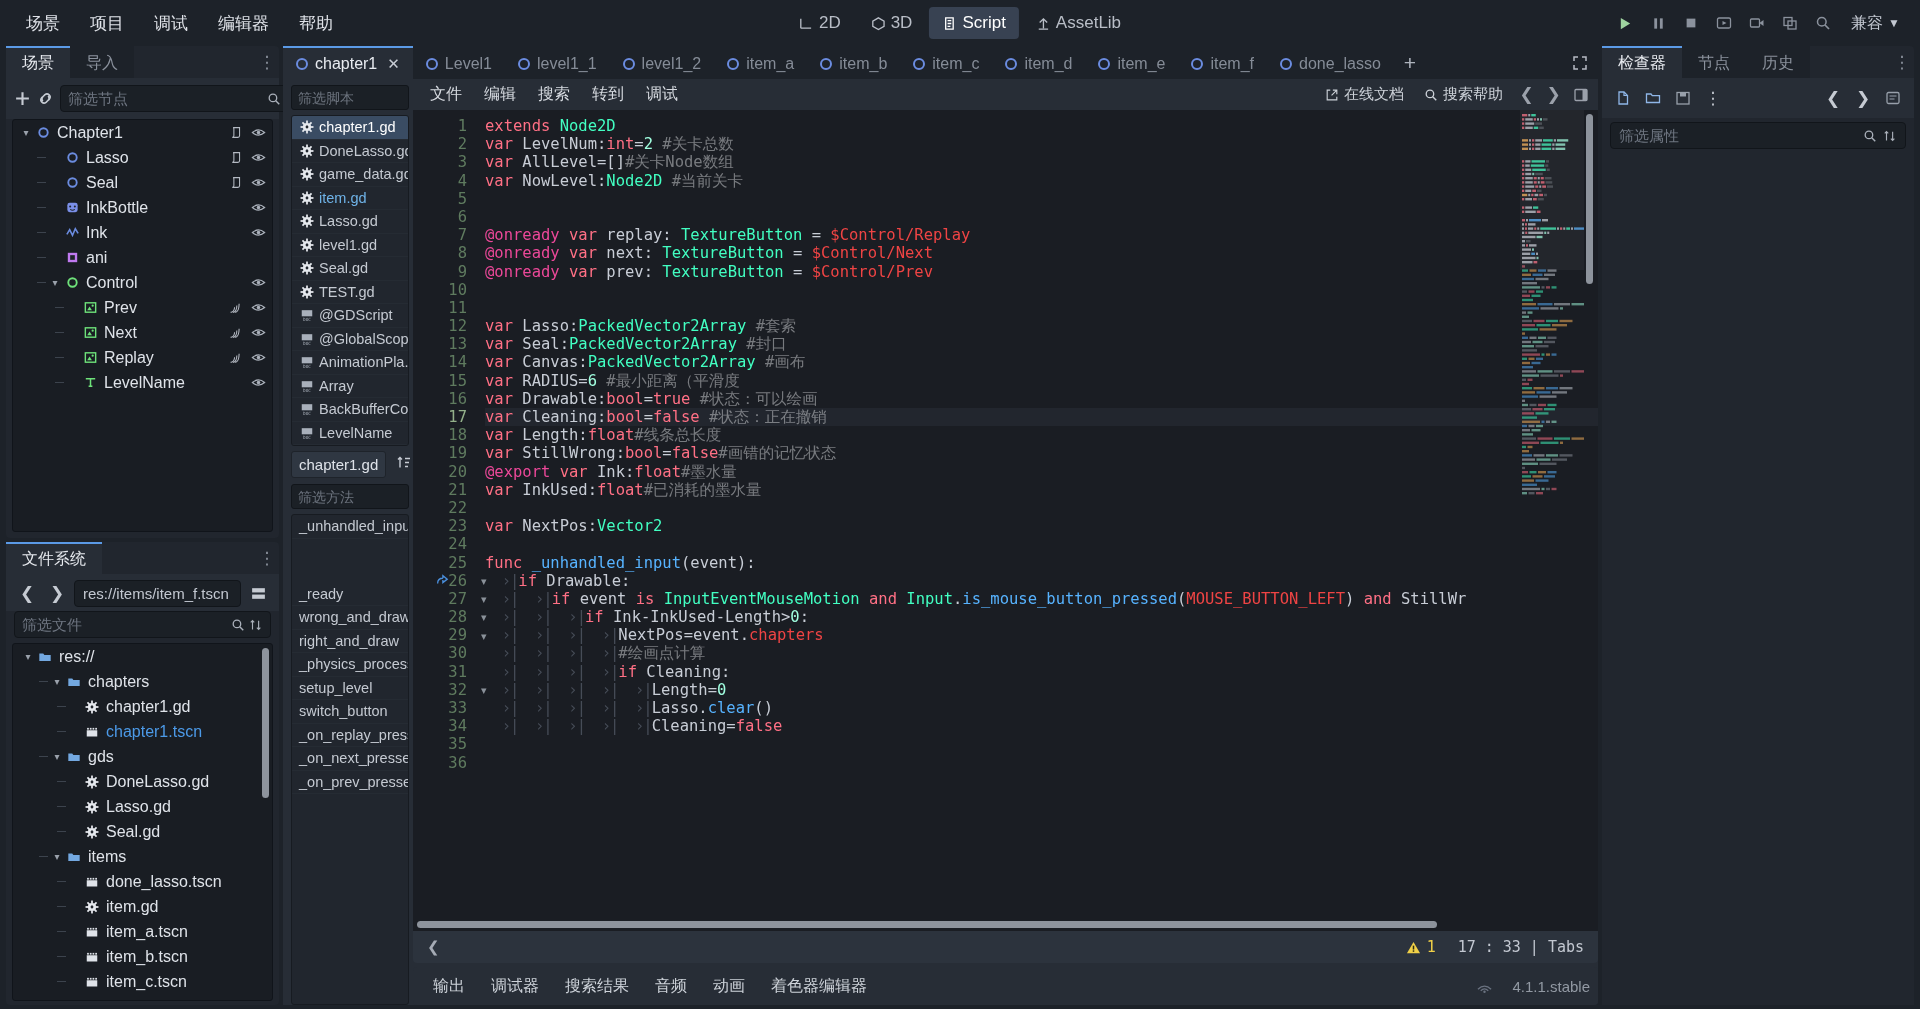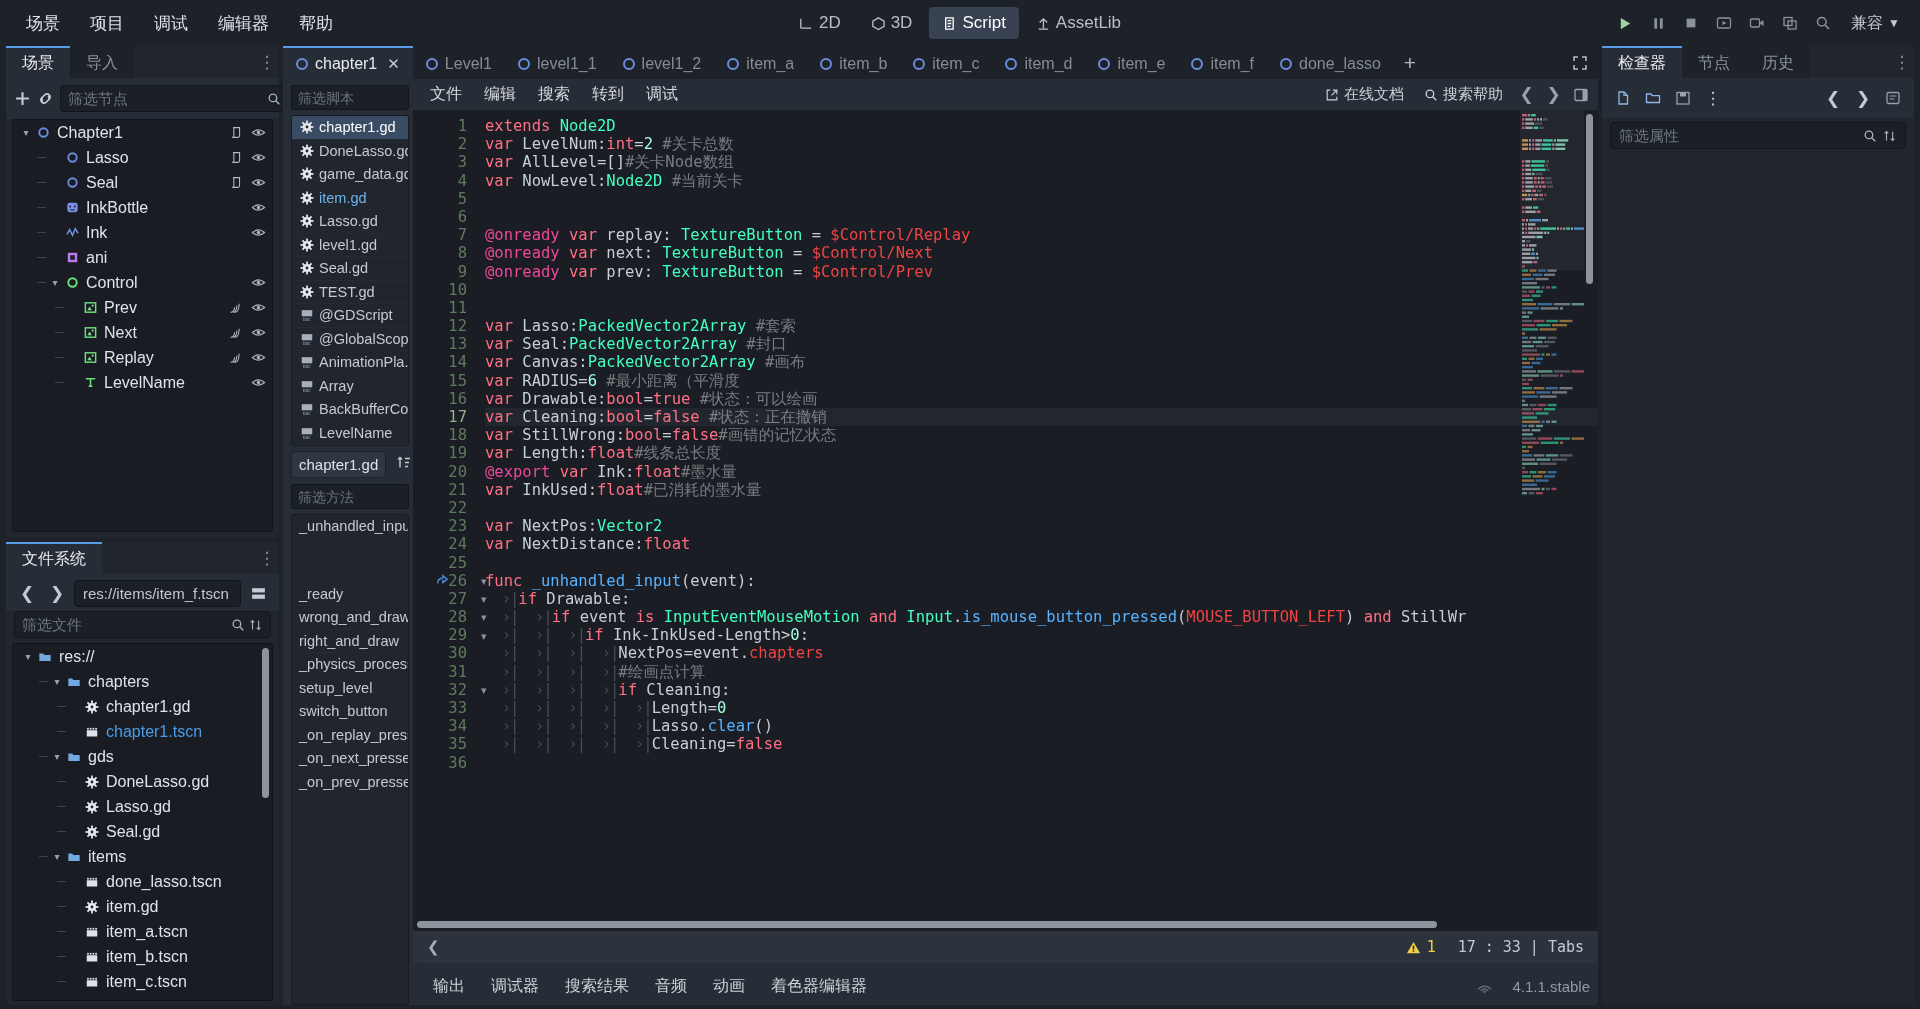--- a/index.html
+++ b/index.html
@@ -1108,27 +1108,26 @@
               <div class="cl"><span class="a">@onready</span><span class="plain"> </span><span class="k">var</span><span class="plain"> next: </span><span class="t">TextureButton</span><span class="plain"> = </span><span class="n">$Control/Next</span></div>
               <div class="cl"><span class="a">@onready</span><span class="plain"> </span><span class="k">var</span><span class="plain"> prev: </span><span class="t">TextureButton</span><span class="plain"> = </span><span class="n">$Control/Prev</span></div>
               <div class="cl">&nbsp;</div>
               <div class="cl">&nbsp;</div>
               <div class="cl"><span class="k">var</span><span class="plain"> Lasso:</span><span class="t">PackedVector2Array</span><span class="c"> #套索</span></div>
               <div class="cl"><span class="k">var</span><span class="plain"> Seal:</span><span class="t">PackedVector2Array</span><span class="c"> #封口</span></div>
               <div class="cl"><span class="k">var</span><span class="plain"> Canvas:</span><span class="t">PackedVector2Array</span><span class="c"> #画布</span></div>
               <div class="cl"><span class="k">var</span><span class="plain"> RADIUS=</span><span class="num">6</span><span class="c"> #最小距离（平滑度</span></div>
               <div class="cl"><span class="k">var</span><span class="plain"> Drawable:</span><span class="k">bool</span><span class="plain">=</span><span class="k">true</span><span class="c"> #状态：可以绘画</span></div>
               <div class="cl hl"><span class="k">var</span><span class="plain"> Cleaning:</span><span class="k">bool</span><span class="plain">=</span><span class="k">false</span><span class="c"> #状态：正在撤销</span></div>
+              <div class="cl"><span class="k">var</span><span class="plain"> Length:</span><span class="k">float</span><span class="c">#线条总长度</span></div>
               <div class="cl"><span class="k">var</span><span class="plain"> StillWrong:</span><span class="k">bool</span><span class="plain">=</span><span class="k">false</span><span class="c">#画错的记忆状态</span></div>
-              <div class="cl"><span class="k">var</span><span class="plain"> Length:</span><span class="k">float</span><span class="c">#线条总长度</span></div>
               <div class="cl"><span class="a">@export</span><span class="plain"> </span><span class="k">var</span><span class="plain"> Ink:</span><span class="k">float</span><span class="c">#墨水量</span></div>
               <div class="cl"><span class="k">var</span><span class="plain"> InkUsed:</span><span class="k">float</span><span class="c">#已消耗的墨水量</span></div>
               <div class="cl">&nbsp;</div>
               <div class="cl"><span class="k">var</span><span class="plain"> NextPos:</span><span class="t">Vector2</span></div>
-              <div class="cl"><span class="k">var</span><span class="plain"> NextDistance:</span><span class="k">float</span></div>
               <div class="cl">&nbsp;</div>
               <div class="cl"><span class="k">func</span><span class="plain"> </span><span class="f">_unhandled_input</span><span class="plain">(event):</span></div>
               <div class="cl"><span class="ind" style="letter-spacing: -1px;">  ›|</span><span class="k">if</span><span class="plain"> Drawable:</span></div>
               <div class="cl"><span class="ind" style="letter-spacing: -1px;">  ›|</span><span class="ind" style="letter-spacing: -1px;">  ›|</span><span class="k">if</span><span class="plain"> event </span><span class="k">is</span><span class="plain"> </span><span class="t">InputEventMouseMotion</span><span class="plain"> </span><span class="k">and</span><span class="plain"> </span><span class="t">Input</span><span class="plain">.</span><span class="f">is_mouse_button_pressed</span><span class="plain">(</span><span class="n">MOUSE_BUTTON_LEFT</span><span class="plain">) </span><span class="k">and</span><span class="plain"> StillWr</span></div>
               <div class="cl"><span class="ind" style="letter-spacing: -1px;">  ›|</span><span class="ind" style="letter-spacing: -1px;">  ›|</span><span class="ind" style="letter-spacing: -1px;">  ›|</span><span class="k">if</span><span class="plain"> Ink-InkUsed-Length&gt;</span><span class="num">0</span><span class="plain">:</span></div>
               <div class="cl"><span class="ind" style="letter-spacing: -1px;">  ›|</span><span class="ind" style="letter-spacing: -1px;">  ›|</span><span class="ind" style="letter-spacing: -1px;">  ›|</span><span class="ind" style="letter-spacing: -1px;">  ›|</span><span class="plain">NextPos=event.</span><span class="n">chapters</span></div>
               <div class="cl"><span class="ind" style="letter-spacing: -1px;">  ›|</span><span class="ind" style="letter-spacing: -1px;">  ›|</span><span class="ind" style="letter-spacing: -1px;">  ›|</span><span class="ind" style="letter-spacing: -1px;">  ›|</span><span class="c">#绘画点计算</span></div>
               <div class="cl"><span class="ind" style="letter-spacing: -1px;">  ›|</span><span class="ind" style="letter-spacing: -1px;">  ›|</span><span class="ind" style="letter-spacing: -1px;">  ›|</span><span class="ind" style="letter-spacing: -1px;">  ›|</span><span class="k">if</span><span class="plain"> Cleaning:</span></div>
               <div class="cl"><span class="ind" style="letter-spacing: -1px;">  ›|</span><span class="ind" style="letter-spacing: -1px;">  ›|</span><span class="ind" style="letter-spacing: -1px;">  ›|</span><span class="ind" style="letter-spacing: -1px;">  ›|</span><span class="ind" style="letter-spacing: -1px;">  ›|</span><span class="plain">Length=</span><span class="num">0</span></div>
               <div class="cl"><span class="ind" style="letter-spacing: -1px;">  ›|</span><span class="ind" style="letter-spacing: -1px;">  ›|</span><span class="ind" style="letter-spacing: -1px;">  ›|</span><span class="ind" style="letter-spacing: -1px;">  ›|</span><span class="ind" style="letter-spacing: -1px;">  ›|</span><span class="plain">Lasso.</span><span class="f">clear</span><span class="plain">()</span></div>

